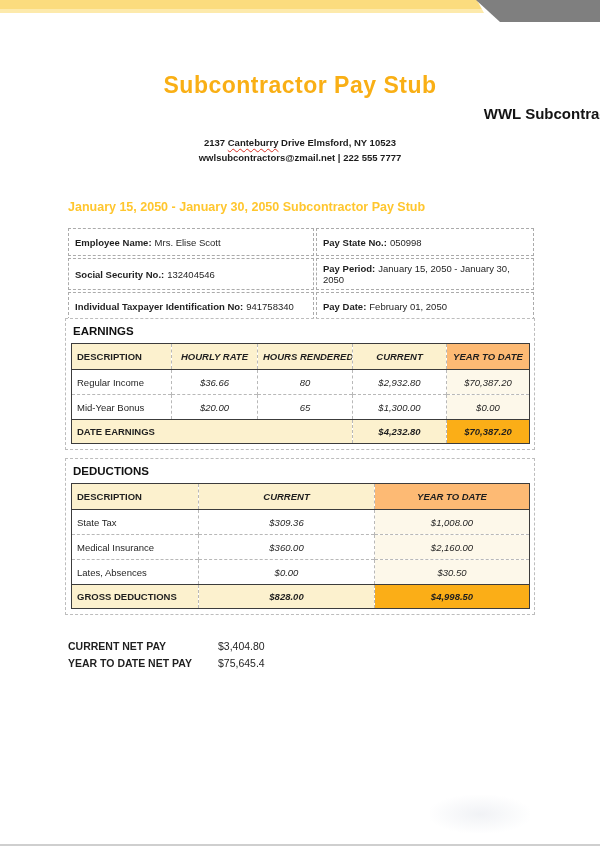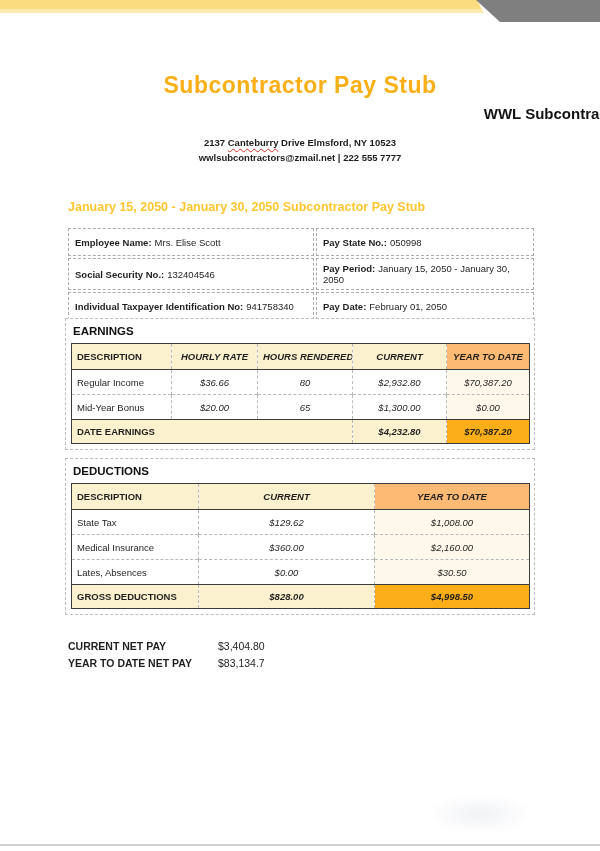--- a/index.html
+++ b/index.html
@@ -161,21 +161,21 @@
           <col style="width:155px">
       </colgroup>
       <tbody>
           <tr>
         <th class="first">DESCRIPTION</th>
         <th class="vsep">CURRENT</th>
         <th class="vsep ytd">YEAR TO DATE</th>
       </tr>
       <tr class="data-row">
         <td class="first">State Tax</td>
-        <td class="vsep">$129.62</td>
+        <td class="vsep">$309.36</td>
         <td class="vsep ytd">$1,008.00</td>
       </tr>
       <tr class="data-row">
         <td class="first">Medical Insurance</td>
         <td class="vsep">$360.00</td>
         <td class="vsep ytd">$2,160.00</td>
       </tr>
       <tr class="data-row">
         <td class="first">Lates, Absences</td>
         <td class="vsep">$0.00</td>
@@ -190,20 +190,20 @@
       </table>
   </div>
 
   <div class="netpay">
     <div class="netpay-row">
       <span class="netpay-label">CURRENT NET PAY</span>
       <span class="netpay-value">$3,404.80</span>
     </div>
     <div class="netpay-row">
       <span class="netpay-label">YEAR TO DATE NET PAY</span>
-      <span class="netpay-value">$83,134.7</span>
+      <span class="netpay-value">$75,645.4</span>
     </div>
   </div>
 
   <div class="watermark"></div>
   <div class="bottom-line"></div>
 
 </div>
 
 </body></html>

